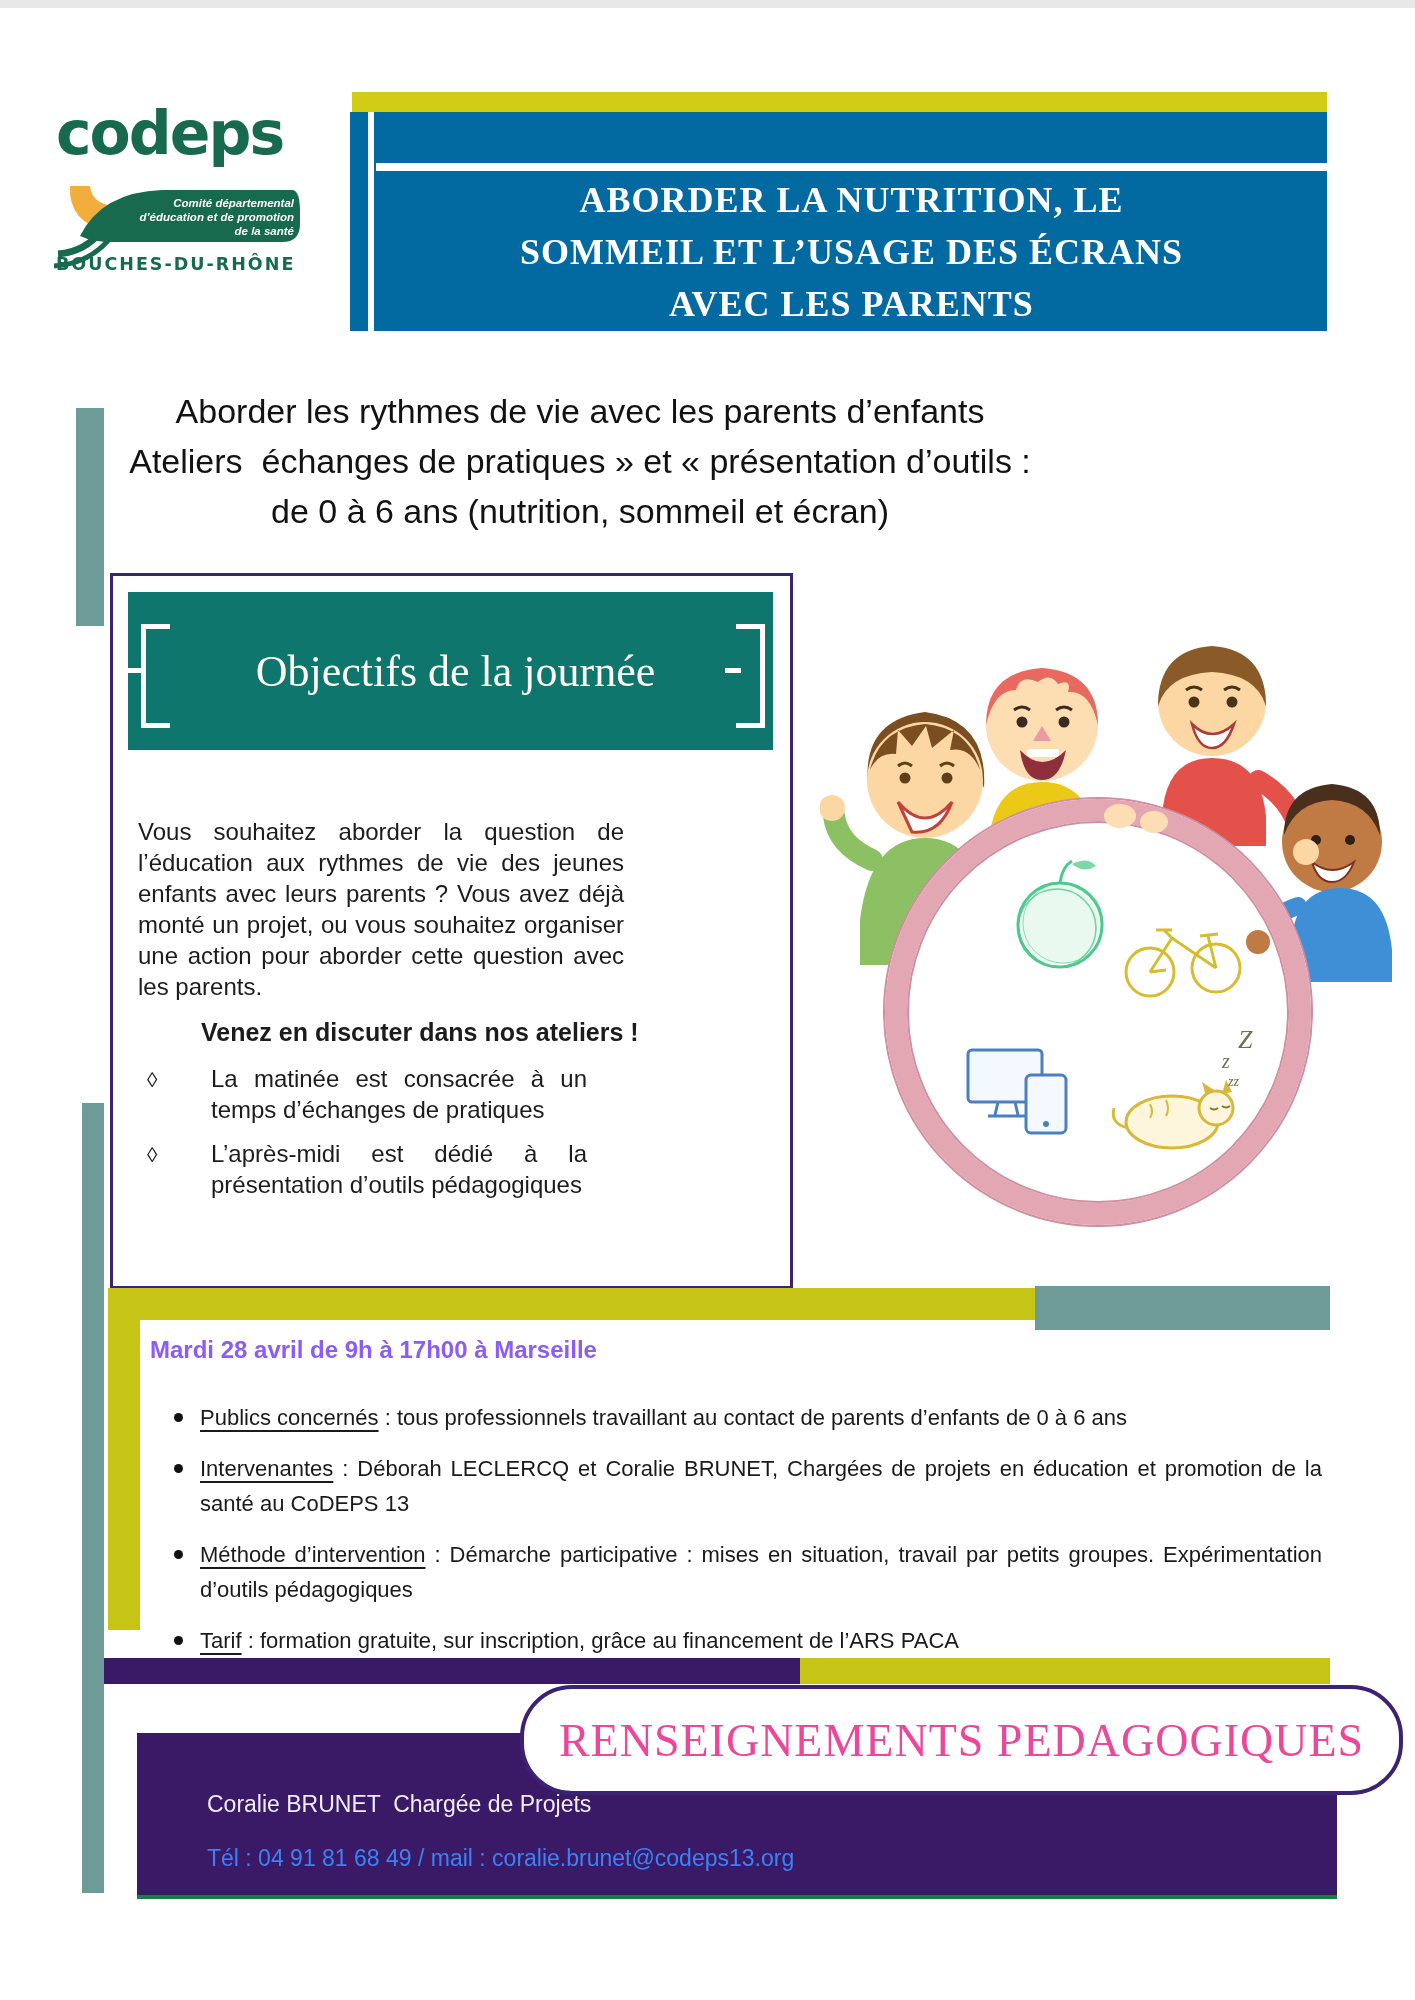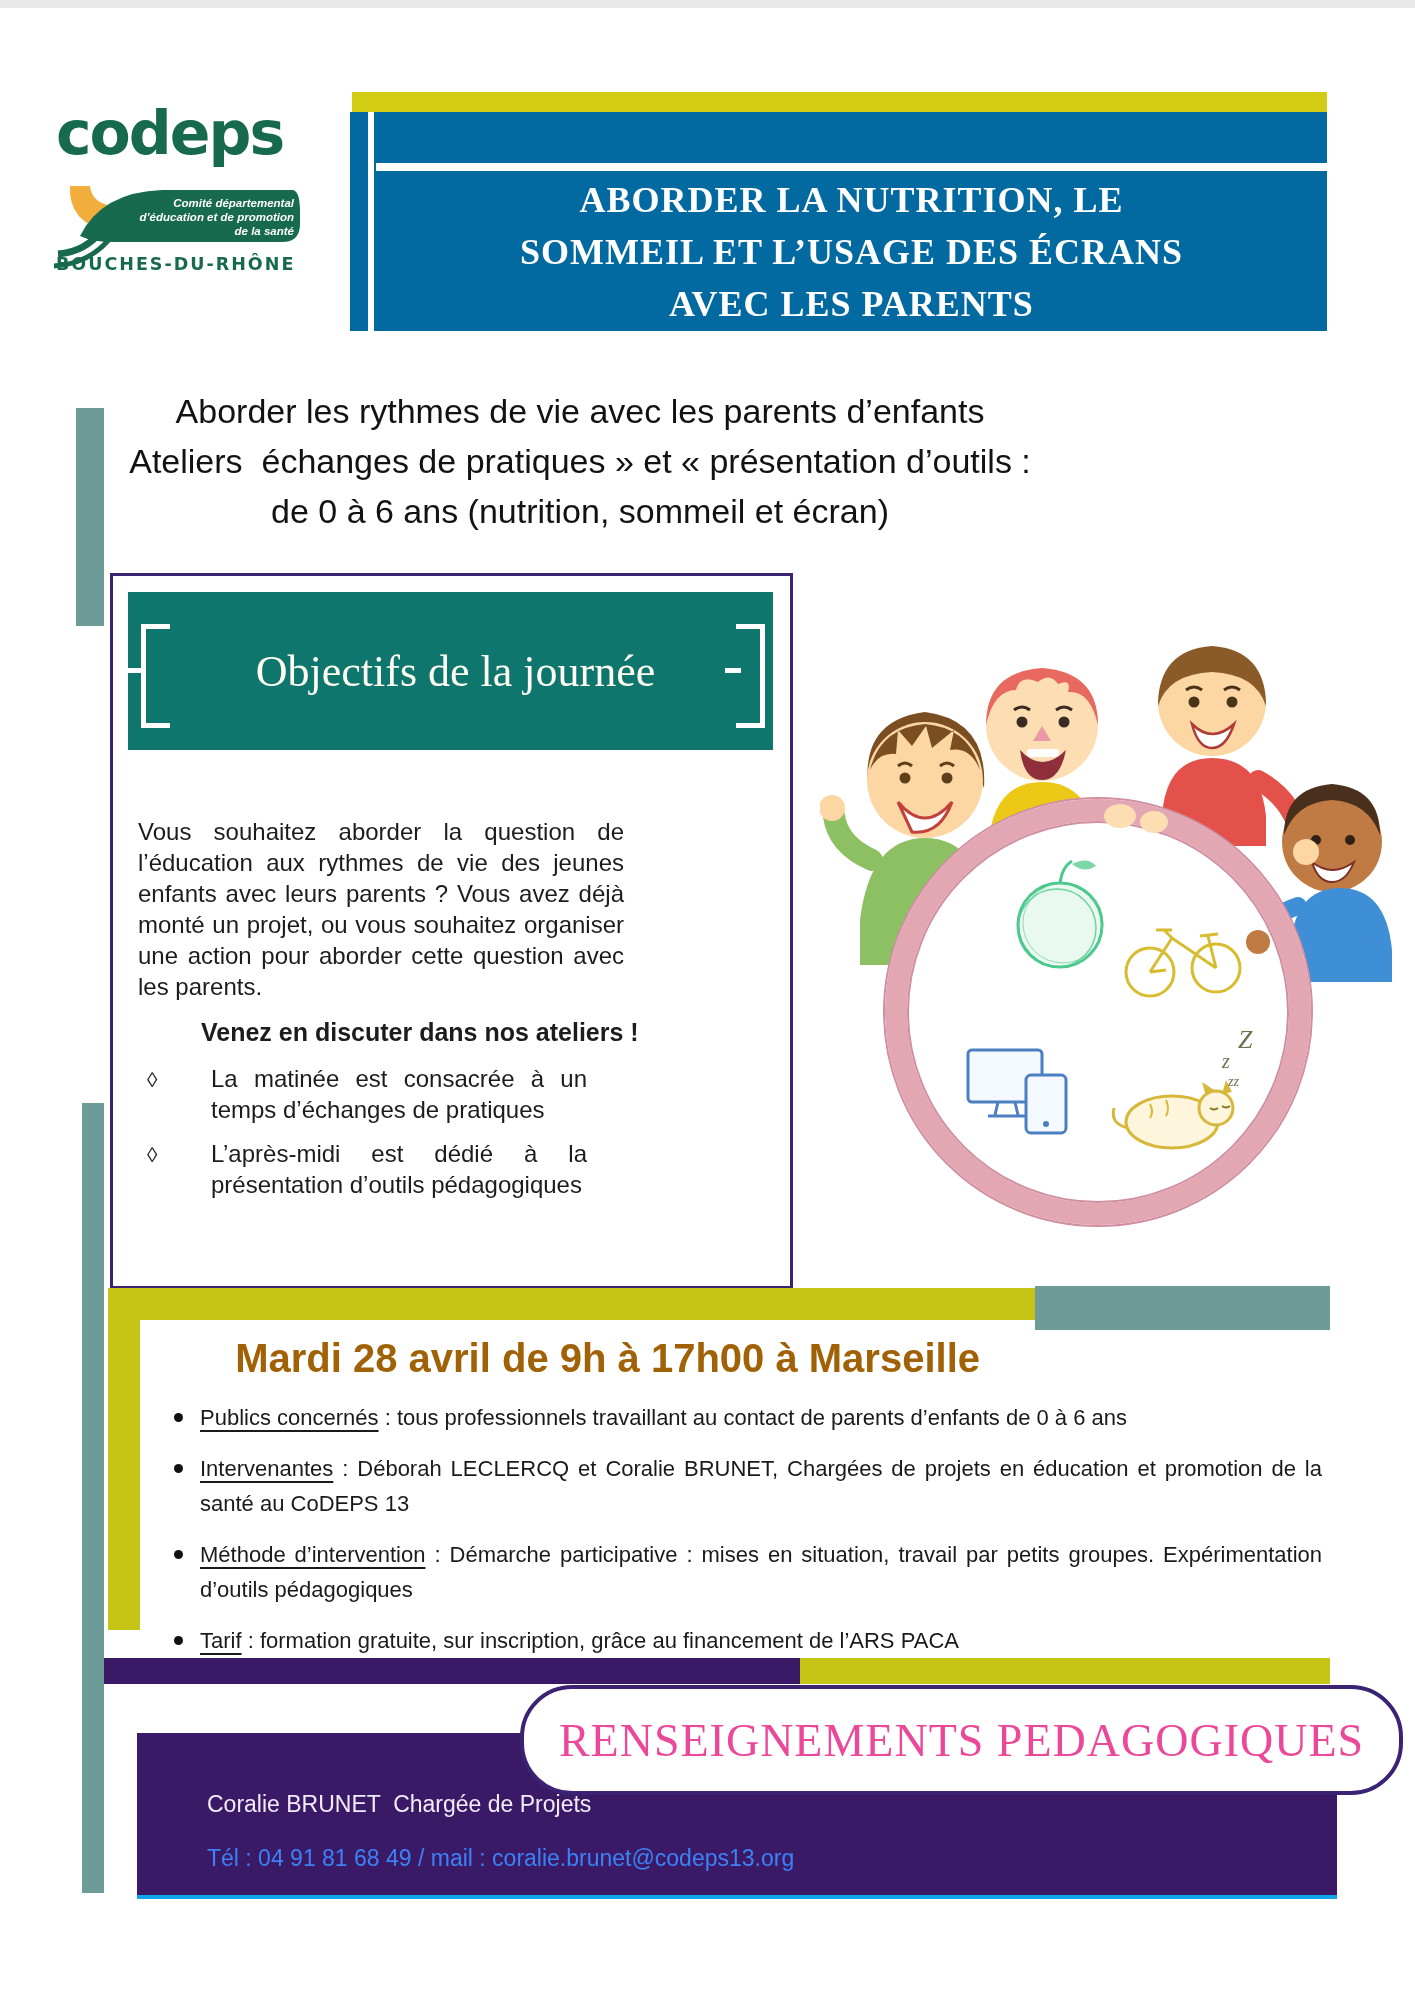--- a/index.html
+++ b/index.html
@@ -40,32 +40,32 @@
   .obj-emph{position:absolute;left:88px;top:442px;font-size:25px;font-weight:bold;white-space:nowrap;}
   .obj-bullets{position:absolute;left:4px;top:487px;width:480px;}
   .obj-bullet{position:relative;padding-left:94px;width:376px;text-align:justify;
         font-size:24px;line-height:31px;margin-bottom:13px;}
   .obj-marker{position:absolute;left:30px;top:1px;font-size:21px;color:#222;}
 
   
   .ev-top-olive{left:108px;top:1280px;width:927px;height:32px;background:#c6c415;}
   .ev-top-teal{left:1035px;top:1278px;width:295px;height:44px;background:#6d9b98;}
   .ev-left-olive{left:108px;top:1280px;width:32px;height:342px;background:#c6c415;}
-  .ev-title{left:150px;top:1328px;width:830px;text-align:right;font-weight:bold;font-size:40px;color:#a16207;}
+  .ev-title{left:150px;top:1328px;width:830px;text-align:left;font-weight:bold;font-size:24px;color:#8b5cf6;}
   .ev-bullets{left:172px;top:1392px;width:1150px;}
   .ev-bullet{position:relative;padding-left:28px;font-size:22px;line-height:35px;
         text-align:justify;margin-bottom:16px;color:#1a1a1a;}
   .ev-dot{position:absolute;left:2px;top:13px;width:9px;height:9px;border-radius:50%;background:#111;}
   .ev-label{text-decoration:underline;text-decoration-thickness:1.5px;text-underline-offset:5px;}
 
   
   .strip-purple{left:88px;top:1650px;width:712px;height:26px;background:#3a1a66;}
   .strip-olive{left:800px;top:1650px;width:530px;height:26px;background:#c6c415;}
   .contact-block{left:137px;top:1725px;width:1200px;height:162px;background:#3a1a66;
-        border-bottom:4px solid #0ea5e9;}
+        border-bottom:4px solid #15803d;}
   .contact-name{position:absolute;left:70px;top:58px;font-size:23px;color:#f2ecfa;white-space:pre-wrap;}
   .contact-tel{position:absolute;left:70px;top:112px;font-size:23px;color:#3b82f6;}
   .rens-oval{left:520px;top:1677px;width:875px;height:102px;background:#fff;border:4px solid #3b2272;
         border-radius:52px;display:flex;align-items:center;justify-content:center;
         font-family:"Liberation Serif",serif;font-size:46px;letter-spacing:1px;color:#ec4899;white-space:nowrap;}
 </style>
 </head>
 <body>
 
 <div class="page">

